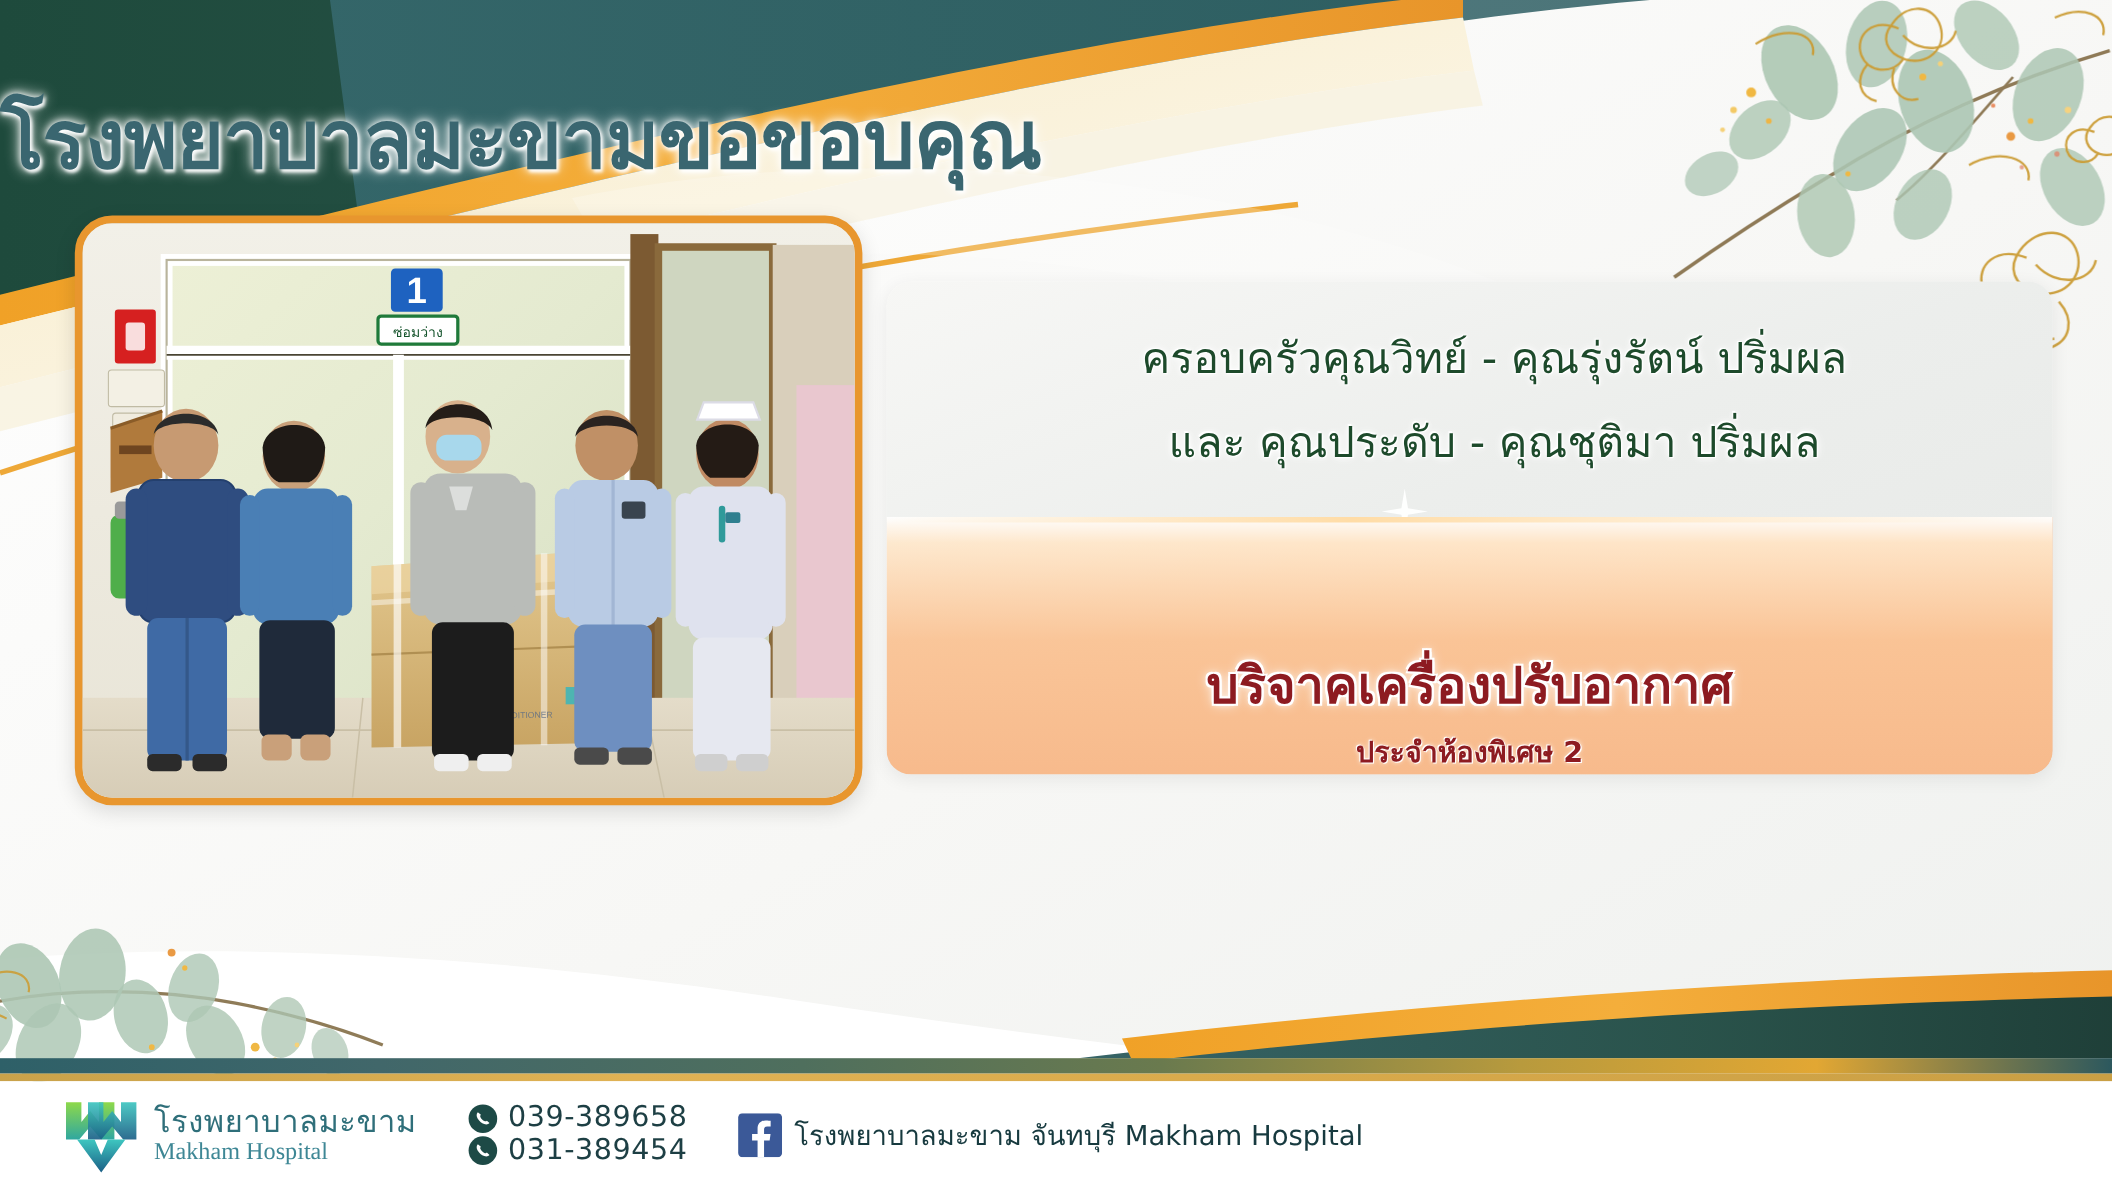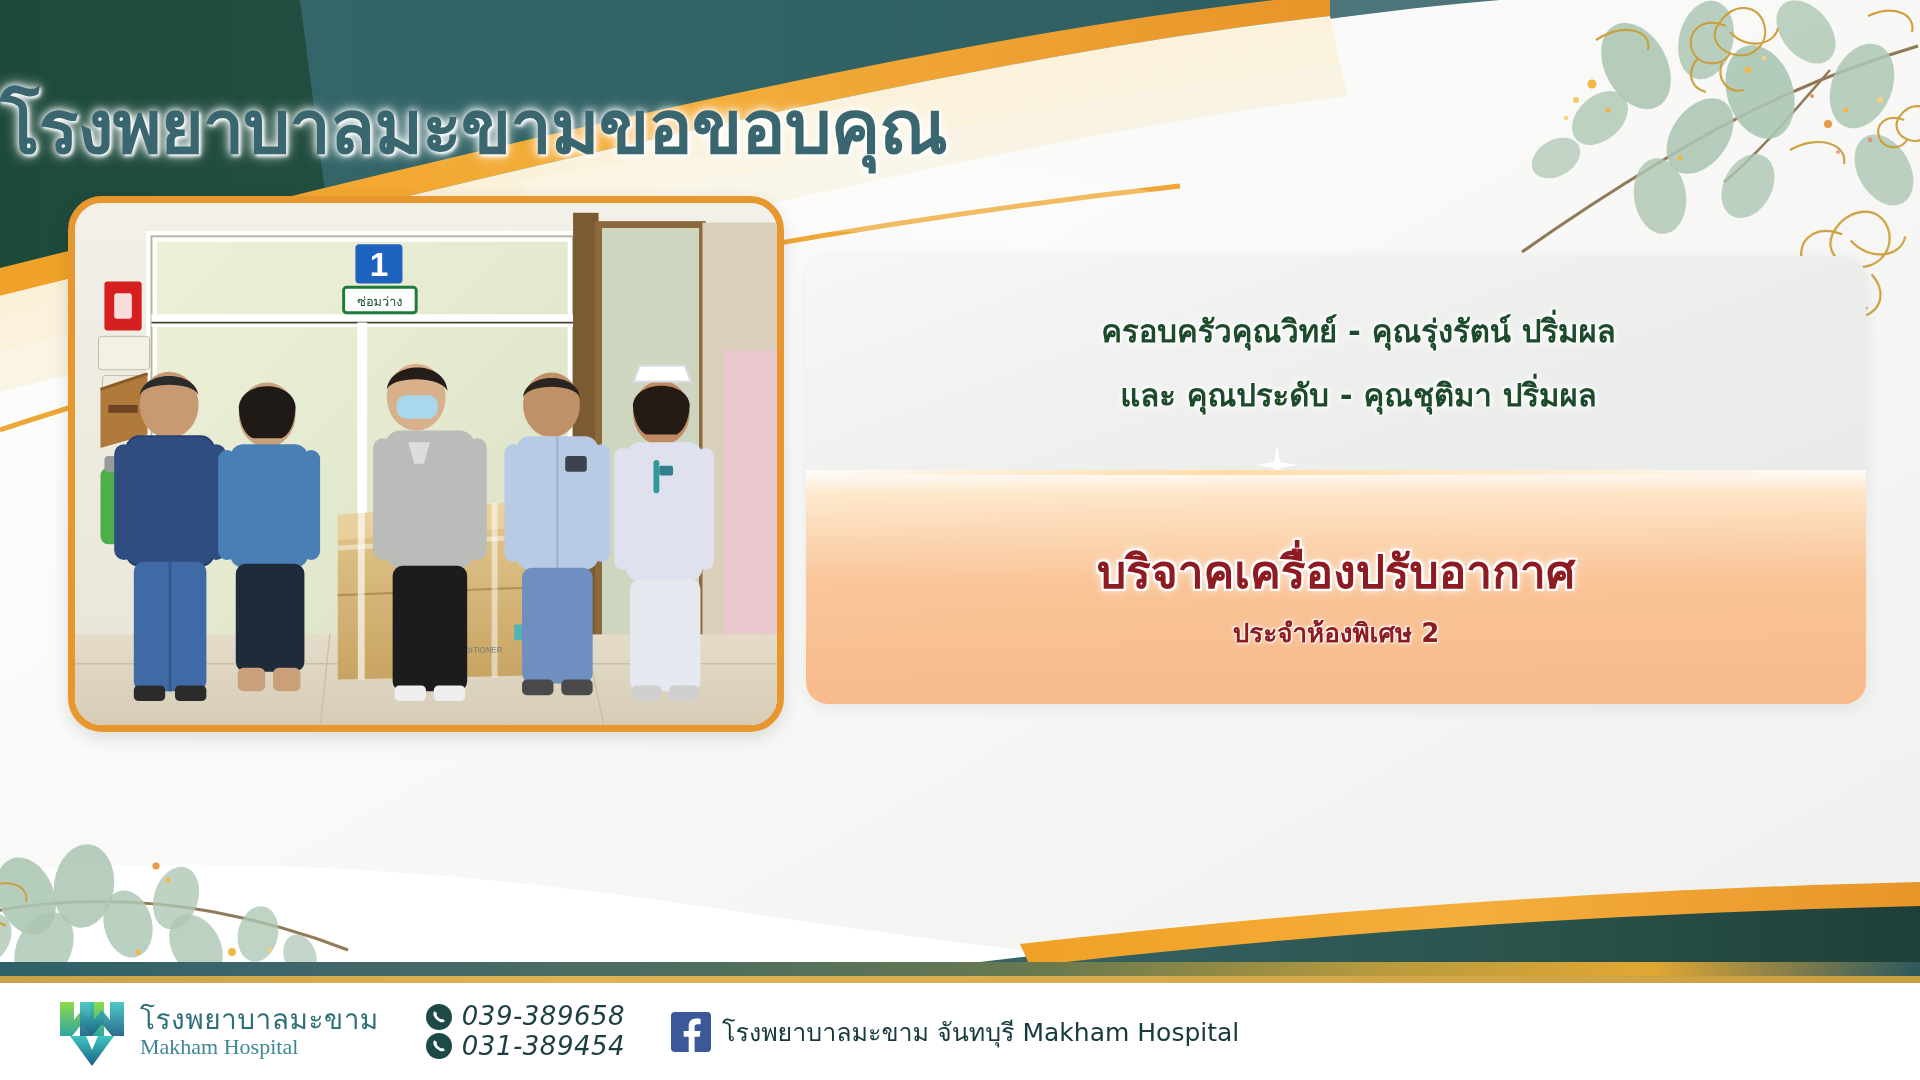--- a/index.html
+++ b/index.html
@@ -52,31 +52,31 @@
     overflow:hidden;
     background:linear-gradient(160deg,#f7f7f5 0%,#eceeec 45%,#e6e8e6 100%);
     box-shadow:0 4px 16px rgba(0,0,0,.07);
     z-index:16;
   }
   .panel-top {
     position:absolute; left:0; right:0; top:0; height:214px;
     display:flex; flex-direction:column; align-items:center; justify-content:center; gap:14px;
   }
   .donor-line {
-    font-size:31px; font-weight:bold; color:#1d4a2b;
+    font-size:39px; font-weight:normal; color:#1d4a2b;
     text-shadow:0 0 6px #fff,0 0 10px #fff,0 0 3px #fff,1px 1px 0 #fff,-1px -1px 0 #fff;
     white-space:nowrap;
     margin-left:45px;
   }
   .panel-bottom {
     position:absolute; left:0; right:0; top:214px; bottom:0;
     background:
       linear-gradient(180deg,rgba(255,255,255,.95) 0%,rgba(255,233,205,.9) 10%,rgba(250,196,150,.95) 48%,rgba(247,186,140,1) 100%),
       linear-gradient(90deg,#efe4db 0%,#f7c9a5 38%,#f6bb92 70%,#f3b488 100%);
-    display:flex; flex-direction:column; align-items:center; justify-content:center; gap:4px;
+    display:flex; flex-direction:column; align-items:center; justify-content:flex-end; gap:4px;
     padding-top:14px;
   }
   .panel-bottom::before{
     content:""; position:absolute; left:0; right:0; top:0; height:5px;
     background:linear-gradient(90deg,rgba(255,255,255,.2),#ffdca6 40%,#ffe9c8 60%,rgba(255,255,255,.25));
   }
   .gift-main {
     font-size:46px; font-weight:bold; color:#8d1b21;
     text-shadow:0 0 6px #fff,0 0 12px #fff,2px 2px 0 #fff,-2px -2px 0 #fff,2px -2px 0 #fff,-2px 2px 0 #fff;
     white-space:nowrap;
@@ -107,21 +107,21 @@
   .fcol { display:flex; align-items:center; }
   .logo-block { margin-left:56px; display:flex; align-items:center; gap:12px; }
   .logo-mark { width:72px; height:72px; flex:0 0 72px; }
   .logo-text { line-height:1.05; }
   .logo-th { font-size:28px; color:#2f6f7a; letter-spacing:.5px;text-align:right; }
   .logo-en { font-family:"Liberation Serif","DejaVu Serif",serif; font-size:22px; color:#3e8795; }
 
   .addr { margin-left:52px; font-size:24px; color:#173a3f; line-height:1.30; white-space:nowrap; }
 
   .phones { margin-left:46px; }
-  .phone-row { display:flex; align-items:center; gap:9px; line-height:1.15;font-style:italic; }
+  .phone-row { display:flex; align-items:center; gap:9px; line-height:1.15; }
   .phone-num { font-size:26px; color:#1d3f44; letter-spacing:.5px; }
   .ic-phone { width:28px; height:28px; flex:0 0 28px; }
 
   .fb { margin-left:46px; display:flex; gap:11px; }
   .fb-mark { width:40px; height:40px; flex:0 0 40px; }
   .fb-text { font-size:25px; color:#173a3f; white-space:nowrap; }
 </style>
 </head>
 <body>
 

